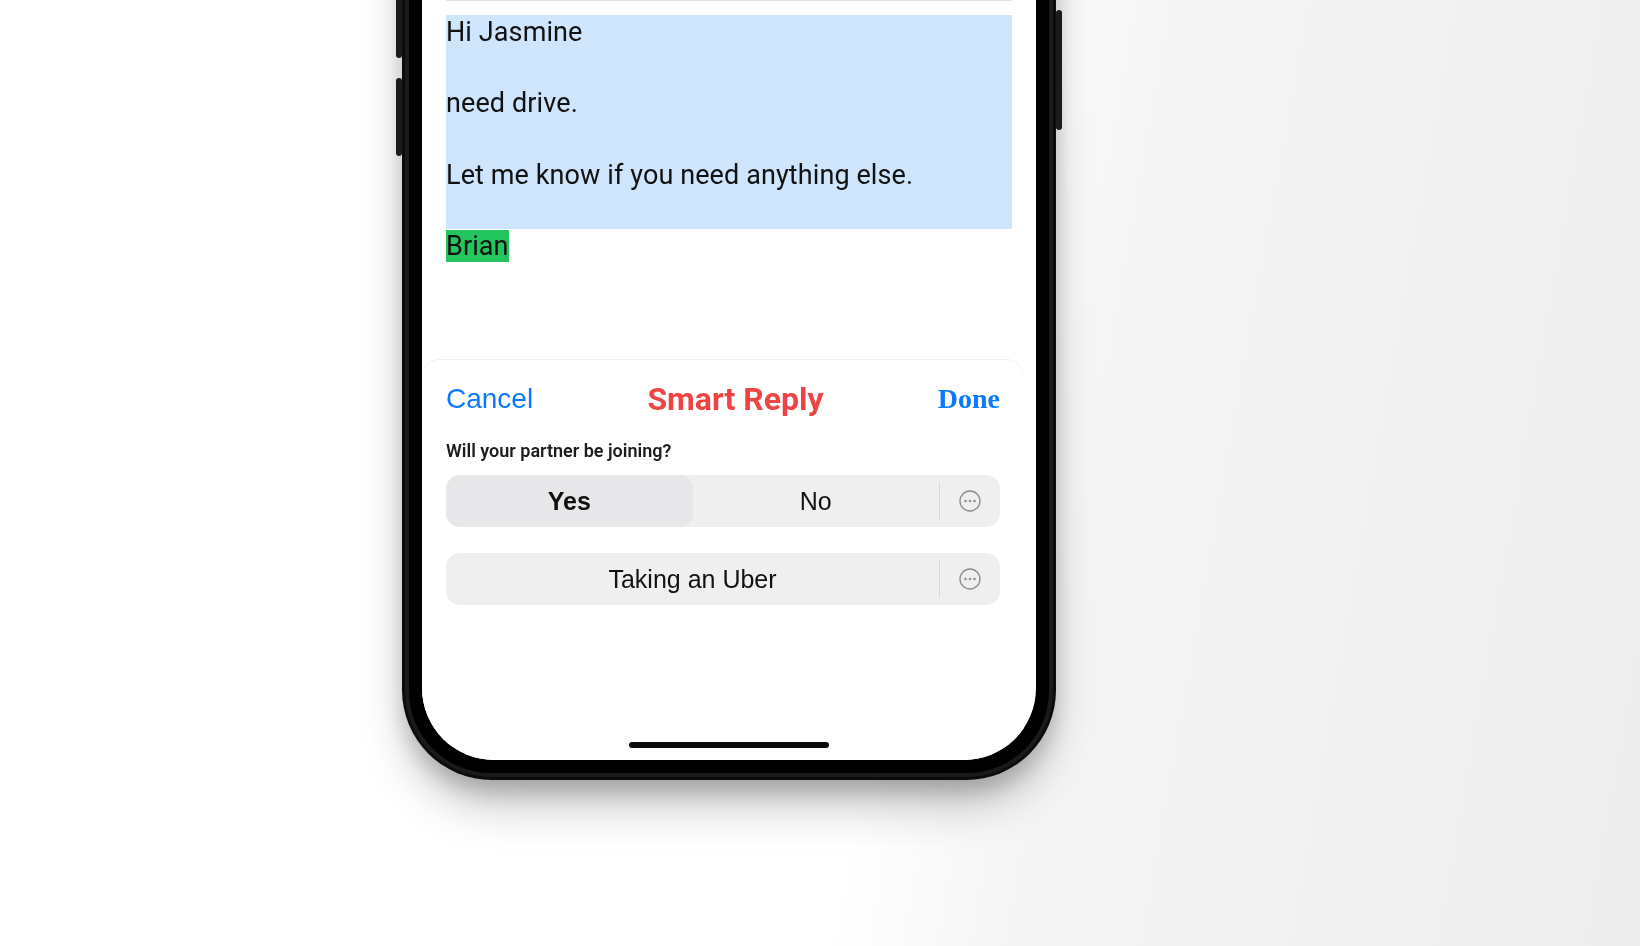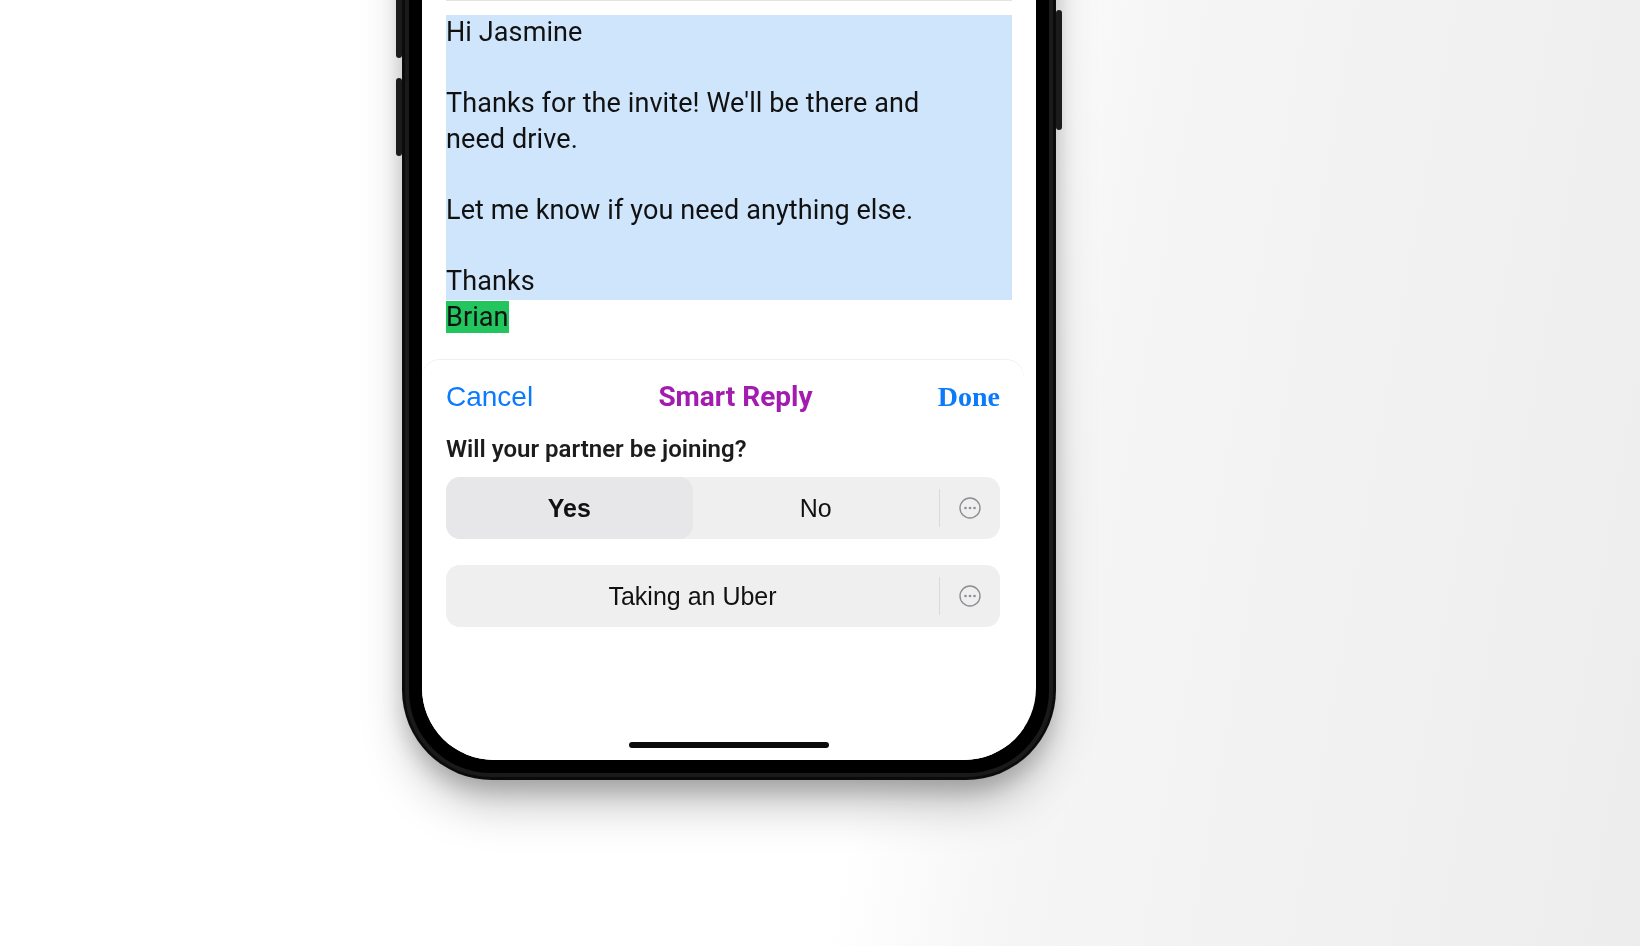--- a/index.html
+++ b/index.html
@@ -109,39 +109,39 @@
     margin-bottom:22px;
   }
   .sh-link{
     color:#0a7aff;
     font-size:28px;
     font-weight:400;
     background:none;border:none;cursor:pointer;
   }
   .sh-link.done{font-weight:600;font-family:Liberation Serif, serif;}
   .sh-title{
-    font-size:28px;
+    font-size:32px;
     font-weight:700;
-    color:#a21caf;
+    color:#ef4444;
   }
 
   .q-block{margin-bottom:26px;}
   .q-text{
-    font-size:24px;
+    font-size:18px;
     font-weight:600;
     color:#1c1c1e;
     margin-bottom:14px;
   }
 
   .seg{
     display:flex;
     align-items:stretch;
     background:#efeff0;
     border-radius:14px;
-    height:62px;
+    height:52px;
     overflow:hidden;
   }
   .seg-opt{
     flex:1;
     display:flex;
     align-items:center;
     justify-content:center;
     font-size:25px;
     color:#111;
     background:none;border:none;cursor:pointer;
@@ -189,26 +189,24 @@
   <div class="side-btn btn-vol2"></div>
   <div class="side-btn btn-power"></div>
 
   <div class="screen">
 
     <div class="mail-area">
       <div class="hr"></div>
       <div class="mail-body">
         <span class="sel">Hi Jasmine</span>
         <span class="sel">&nbsp;</span>
-        <span class="sel">Thanks for the invite! We'll be there and</span>
         <span class="sel">need drive.</span>
         <span class="sel">&nbsp;</span>
         <span class="sel">Let me know if you need anything else.</span>
         <span class="sel">&nbsp;</span>
-        <span class="sel">Thanks</span>
         <span class="sig-selected">Brian</span>
       </div>
     </div>
 
     <div class="sheet">
       <div class="sheet-header">
         <button class="sh-link">Cancel</button>
         <div class="sh-title">Smart Reply</div>
         <button class="sh-link done">Done</button>
       </div>

